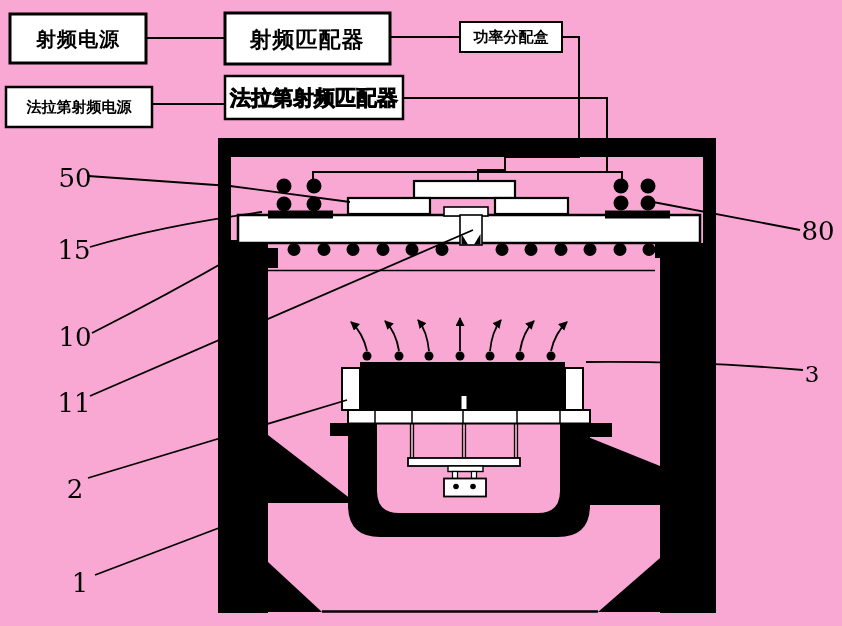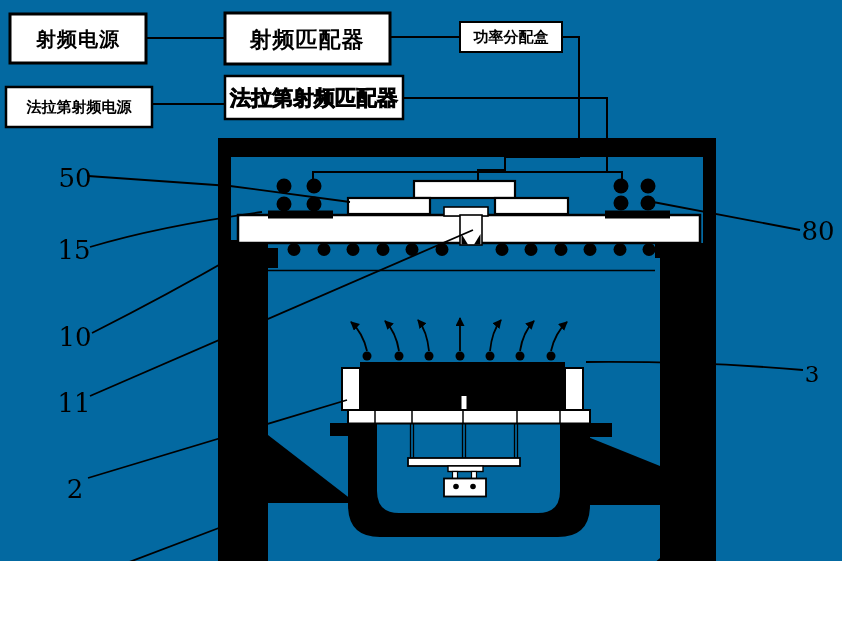--- a/index.html
+++ b/index.html
@@ -1,16 +1,16 @@
 <!DOCTYPE html>
 <html><head>
 <meta charset="utf-8">
 <style>
   html,body{margin:0;padding:0;background:#ffffff;}
-  .stage{position:relative;width:842px;height:561px;background:#0369a1;overflow:hidden;
+  .stage{position:relative;width:842px;height:626px;background:#f9a8d4;overflow:hidden;
          font-family:"Liberation Sans", sans-serif;text-align:right;}
   svg{position:absolute;left:0;top:0;}
   .boxlabel{font-family:"Liberation Sans", sans-serif;font-weight:bold;fill:#000;}
   .heavy{stroke:#000;stroke-width:0.8;}
   .ref{font-family:"DejaVu Serif", serif;fill:#000;}
   .wire{fill:none;stroke:#000;stroke-width:2;}
   .lead{fill:none;stroke:#000;stroke-width:1.8;}
   .wrect{fill:#fff;stroke:#000;}
   .blk{fill:#000;stroke:none;}
 </style>

